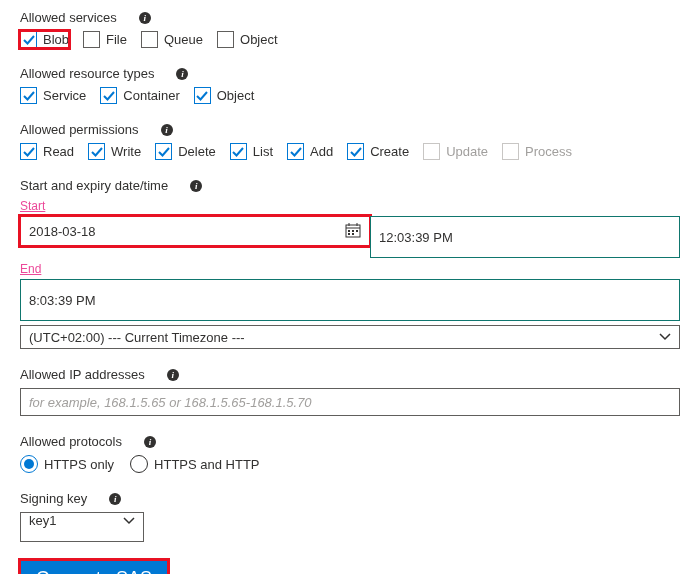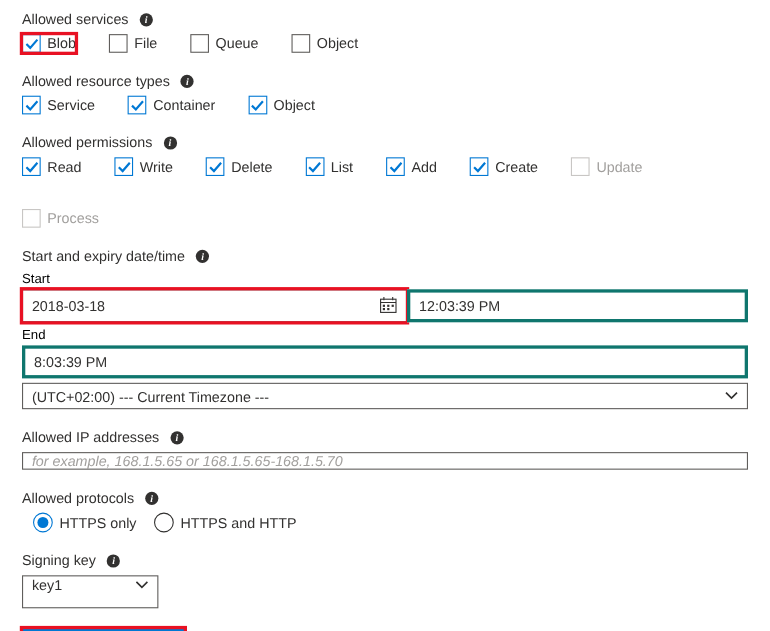--- a/index.html
+++ b/index.html
@@ -12,37 +12,37 @@
     background: #fff;
     width: 700px;
   }
   .section { margin-bottom: 18px; }
   .section-label {
     font-size: 13px;
     color: #323130;
     margin-bottom: 6px;
     display: flex;
     align-items: center;
-    gap: 10px;
-  }
-  .sublabel { font-size: 12px; color: #000000; margin-bottom: 3px; margin-top: 4px; }
+    gap: 22px;
+  }
+  .sublabel { font-size: 12px; color: #ec4899; margin-bottom: 3px; margin-top: 4px; text-decoration: underline; }
   .info-icon {
     display: inline-flex;
     width: 12px; height: 12px;
     border-radius: 50%;
     background: #323130;
     color: #fff;
     font-size: 9px;
     font-weight: bold;
     align-items: center;
     justify-content: center;
     font-family: Georgia, serif;
     font-style: italic;
   }
-  .row { display: flex; flex-wrap: wrap; gap: 30px; align-items: center; }
+  .row { display: flex; flex-wrap: wrap; gap: 14px; align-items: center; }
   .chk {
     display: inline-flex;
     align-items: center;
     gap: 6px;
     cursor: pointer;
   }
   .chkbox {
     width: 17px; height: 17px;
     border: 1px solid #605e5c;
     display: inline-flex;
@@ -65,51 +65,51 @@
     height: 30px;
     border: 1px solid #605e5c;
     display: flex;
     align-items: center;
     padding: 0 8px;
     background: #fff;
   }
   .date-box span:first-child { flex: 1; }
   .time-box {
     flex: 1;
-    height: 30px;
-    border: 3px solid #0f766e;
+    height: 42px;
+    border: 1px solid #0f766e;
     display: flex;
     align-items: center;
     padding: 0 8px;
     background: #fff;
   }
   .tz-select {
     width: 100%;
     height: 24px;
     border: 1px solid #605e5c;
     padding: 0 8px;
     display: flex;
     align-items: center;
     justify-content: space-between;
     background: #fff;
     margin-top: 4px;
   }
   .text-input {
     width: 100%;
-    height: 16px;
+    height: 28px;
     border: 1px solid #605e5c;
     padding: 0 8px;
     font-size: 13px;
     font-style: italic;
     color: #a19f9d;
     background: #fff;
     display: flex;
     align-items: center;
   }
-  .radio-group { display: flex; gap: 16px; align-items: center; margin-left: 10px; }
+  .radio-group { display: flex; gap: 16px; align-items: center; }
   .radio {
     display: inline-flex; align-items: center; gap: 6px; cursor: pointer;
   }
   .radio-circle {
     width: 18px; height: 18px; border: 1px solid #323130; border-radius: 50%;
     display: inline-flex; align-items: center; justify-content: center;
   }
   .radio-circle.sel { border-color: #0078d4; }
   .radio-dot { width: 10px; height: 10px; border-radius: 50%; background: #0078d4; display: none; }
   .radio-circle.sel .radio-dot { display: block; }

